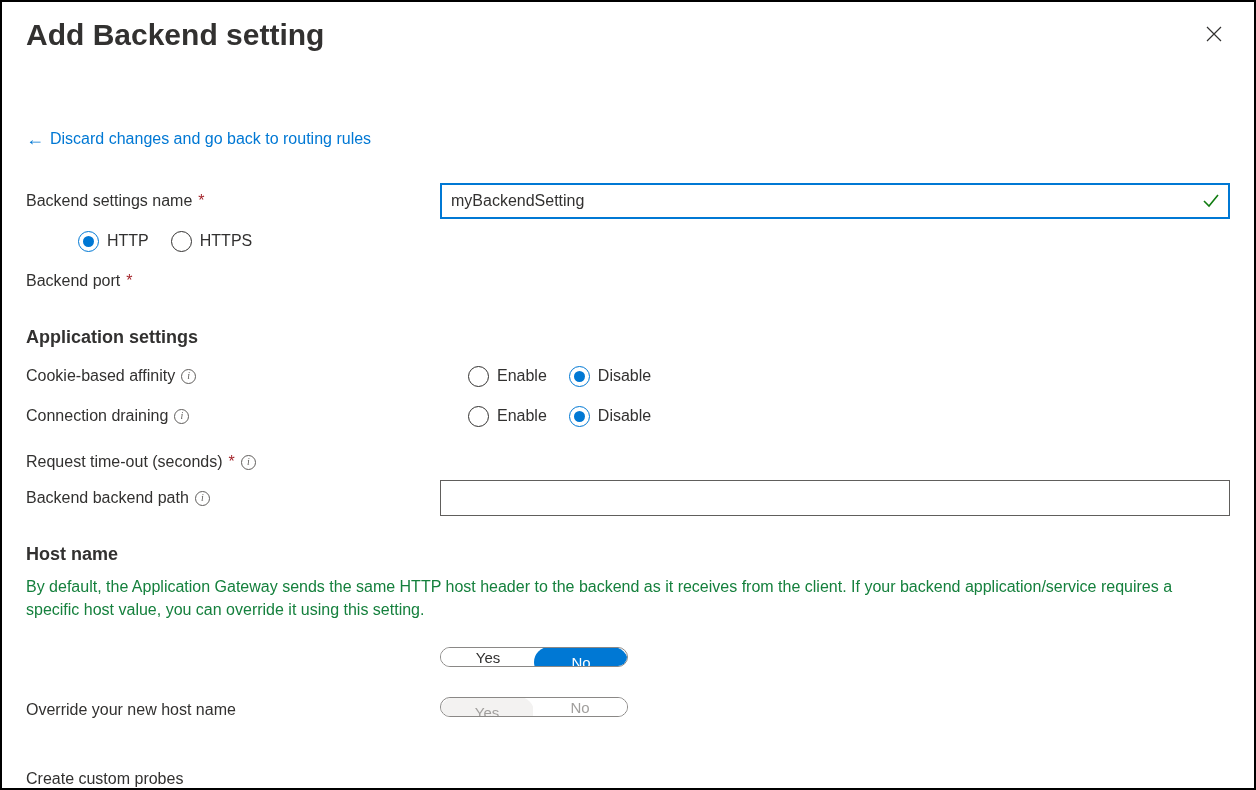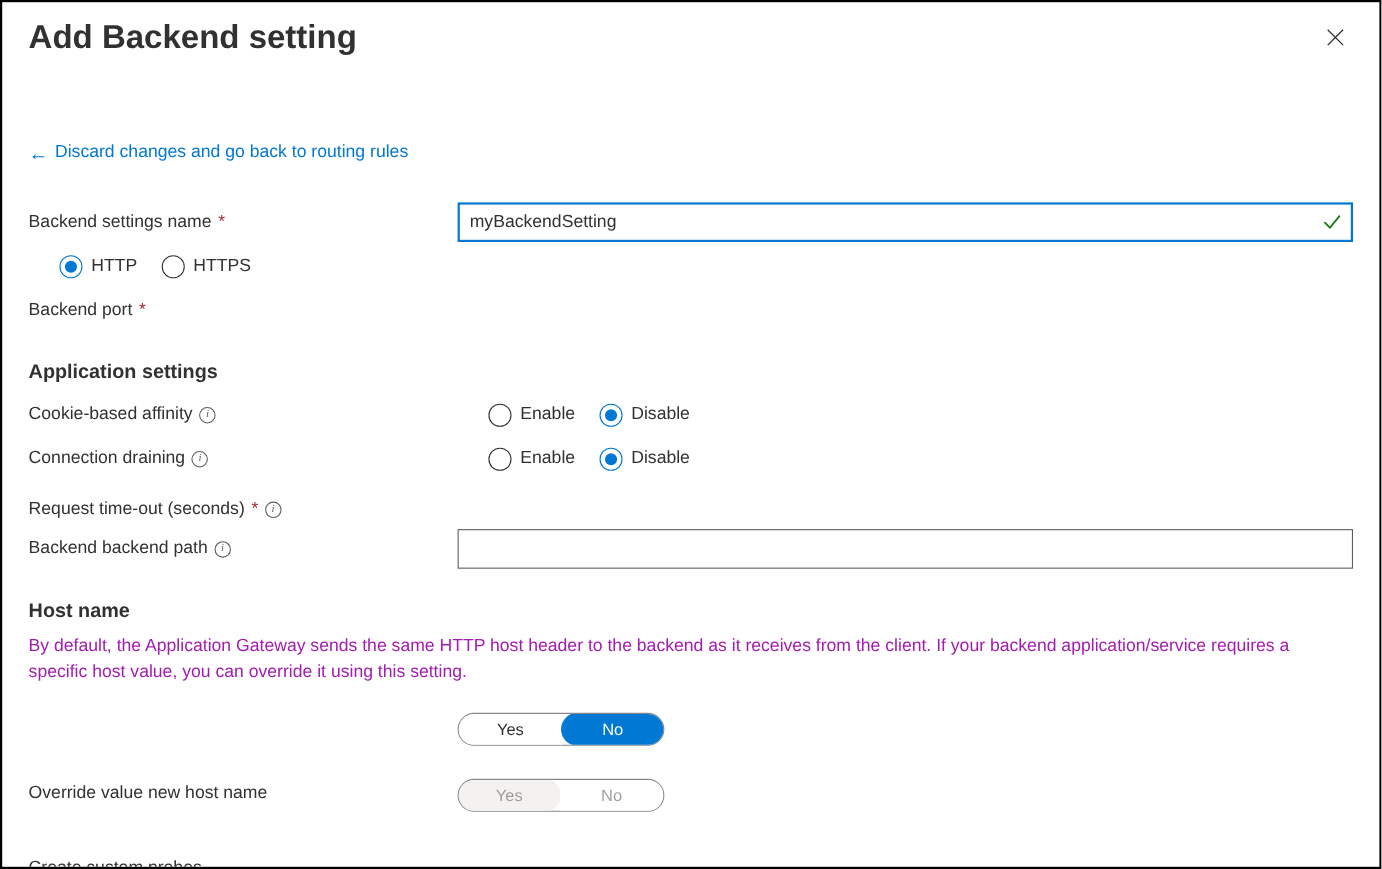--- a/index.html
+++ b/index.html
@@ -71,20 +71,21 @@
     font-size: 10px;
     color: #605e5c;
     font-style: italic;
     font-family: Georgia, serif;
     line-height: 1;
   }
   .field-col {
     flex: 1;
     display: flex;
     align-items: center;
+    margin-left: 24px;
   }
   .text-input {
     width: 100%;
     height: 36px;
     padding: 4px 34px 4px 10px;
     font-size: 16px;
     border: 1px solid #605e5c;
     color: #323130;
     font-family: inherit;
     outline: none;
@@ -132,32 +133,32 @@
   }
   .radio-item.selected .radio-inner { display: block; }
   .section-head {
     font-size: 18px;
     font-weight: 600;
     margin-top: 28px;
     margin-bottom: 10px;
   }
   .desc {
     font-size: 16px;
-    color: #a21caf;
+    color: #15803d;
     line-height: 1.45;
     margin-top: 6px;
     margin-bottom: 26px;
     max-width: 1180px;
   }
   .pill-toggle {
     display: inline-flex;
     border: 1px solid #8a8886;
     border-radius: 999px;
     overflow: hidden;
-    height: 30px;
+    height: 20px;
     background: #fff;
     justify-content: center;
   }
   .pill-toggle .pill {
     min-width: 94px;
     padding: 0 20px;
     display: inline-flex;
     align-items: center;
     justify-content: center;
     font-size: 15px;
@@ -323,21 +324,21 @@
       <div class="field-col">
         <div class="pill-toggle">
           <span class="pill">Yes</span>
           <span class="pill active">No</span>
         </div>
       </div>
     </div>
 
     <div class="row" style="align-items:flex-start;">
       <div class="label-col" style="padding-top:4px;">
-        <span>Override value new host name</span>
+        <span>Override your new host name</span>
       </div>
       <div class="field-col">
         <div class="pill-toggle disabled">
           <span class="pill active">Yes</span>
           <span class="pill">No</span>
         </div>
       </div>
     </div>
 
     <div class="row" style="margin-top:28px;">

